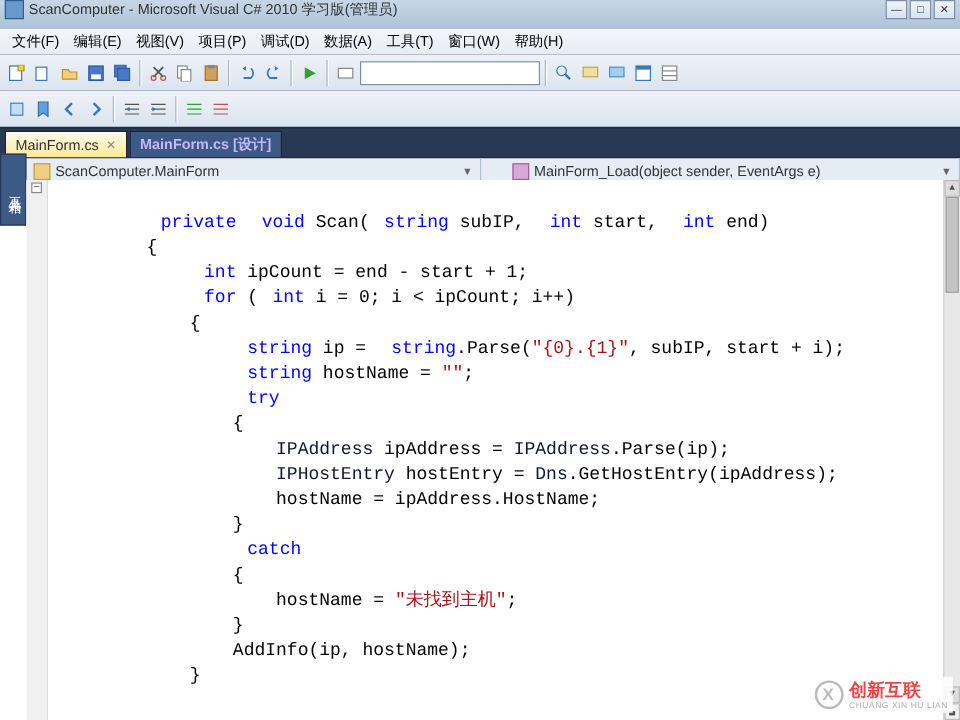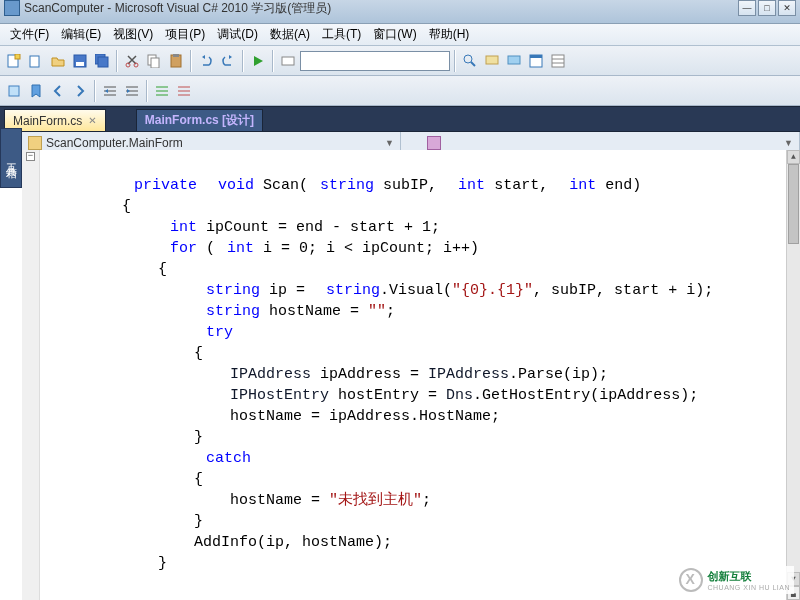--- a/index.html
+++ b/index.html
@@ -9,21 +9,21 @@
 .titlebar .title { flex: 1; color: #333; }
 .titlebar .btns { display: flex; gap: 2px; }
 .titlebar .wb { width: 18px; height: 16px; border: 1px solid #7a8fa5; background: linear-gradient(#f0f5fa,#d6e3f0); display: flex; align-items: center; justify-content: center; font-size: 9px; color: #333; }
 .menubar { height: 22px; background: linear-gradient(#f4f7fb,#e5ecf4); border-bottom: 1px solid #b0c0d0; display: flex; align-items: center; padding: 0 4px; font-size: 12px; }
 .menubar span { padding: 2px 6px; cursor: default; }
 .toolbar { height: 30px; background: linear-gradient(#eef2f7,#dbe4ee); border-bottom: 1px solid #a8b8ca; display: flex; align-items: center; padding: 0 4px; gap: 2px; }
 .toolbar .sep { width: 2px; height: 22px; border-left: 1px solid #a8b8ca; border-right: 1px solid #fff; margin: 0 2px; }
 .tbtn { width: 20px; height: 20px; border: 1px solid transparent; display: flex; align-items: center; justify-content: center; font-size: 11px; }
 .tbtn svg { width: 14px; height: 14px; }
 .combo { width: 150px; height: 20px; border: 1px solid #7a8fa5; background: #fff; }
-.tabstrip { height: 26px; background: #293955; display: flex; align-items: flex-end; padding: 0 4px; border-top: 1px solid #1a2538; border-bottom: 1px solid #1a2538; gap: 28px; }
+.tabstrip { height: 26px; background: #293955; display: flex; align-items: flex-end; padding: 0 4px; border-top: 1px solid #1a2538; border-bottom: 1px solid #1a2538; }
 .sidetab { position: absolute; left: 0; top: 128px; width: 22px; height: 60px; background: #3d5a85; color: #fff; font-size: 11px; writing-mode: vertical-rl; display: flex; align-items: center; justify-content: center; border: 1px solid #25385a; letter-spacing: 2px; }
 .tab { height: 22px; padding: 0 8px; display: flex; align-items: center; font-size: 12px; border: 1px solid #1a2538; border-bottom: none; margin-right: 2px; }
 .tab.active { background: linear-gradient(#fffbec,#ffe79a); color: #333; }
 .tab.inactive { background: #3d5a85; color: #c4b5fd; font-weight: bold; }
 .tab .close { margin-left: 6px; font-size: 10px; color: #888; }
 .navbars { height: 22px; background: #e5ecf4; border-bottom: 1px solid #b0c0d0; display: flex; margin-left: 22px; gap: 20px; }
 .navbars .nb { flex: 1; display: flex; align-items: center; padding: 0 6px; border-right: 1px solid #b0c0d0; font-size: 12px; color: #333; }
 .navbars .nb .caret { margin-left: auto; font-size: 9px; color: #666; }
 .navbars .nb .ic { width: 14px; height: 14px; margin-right: 4px; background: #f0d080; border: 1px solid #c0a050; display: inline-block; }
 .editor { position: absolute; left: 22px; right: 0; top: 150px; bottom: 0; background: #fff; font-family: "NSimSun", SimSun, "Courier New", monospace; font-size: 15px; line-height: 21px; overflow: hidden; }
@@ -233,35 +233,36 @@
 </div>
 
 <div class="navbars">
   <div class="nb">
     <span class="ic"></span>
     <span>ScanComputer.MainForm</span>
     <span class="caret">▼</span>
   </div>
   <div class="nb">
     <span class="ic" style="background:#d8a8d8;border-color:#a060a0"></span>
+    <span>MainForm_Load(object sender, EventArgs e)</span>
     <span class="caret">▼</span>
   </div>
 </div>
 
 <div class="editor">
   <div class="gutter">
     <div class="minus">−</div>
   </div>
   <div class="codewrap">
 <span>        </span><span class="kw">private</span> <span class="kw">void</span><span> Scan(</span><span class="kw">string</span><span> subIP, </span><span class="kw">int</span><span> start, </span><span class="kw">int</span><span> end)</span>
 <span>        </span><span>{</span>
 <span>            </span><span class="kw">int</span><span> ipCount = end - start + 1;</span>
 <span>            </span><span class="kw">for</span><span> (</span><span class="kw">int</span><span> i = 0; i &lt; ipCount; i++)</span>
 <span>            </span><span>{</span>
-<span>                </span><span class="kw">string</span><span> ip = </span><span class="kw">string</span><span>.Visual(</span><span class="str">"{0}.{1}"</span><span>, subIP, start + i);</span>
+<span>                </span><span class="kw">string</span><span> ip = </span><span class="kw">string</span><span>.Parse(</span><span class="str">"{0}.{1}"</span><span>, subIP, start + i);</span>
 <span>                </span><span class="kw">string</span><span> hostName = </span><span class="str">""</span><span>;</span>
 <span>                </span><span class="kw">try</span>
 <span>                </span><span>{</span>
 <span>                    </span><span class="typ">IPAddress</span><span> ipAddress = </span><span class="typ">IPAddress</span><span>.Parse(ip);</span>
 <span>                    </span><span class="typ">IPHostEntry</span><span> hostEntry = </span><span class="typ">Dns</span><span>.GetHostEntry(ipAddress);</span>
 <span>                    </span><span>hostName = ipAddress.HostName;</span>
 <span>                </span><span>}</span>
 <span>                </span><span class="kw">catch</span>
 <span>                </span><span>{</span>
 <span>                    </span><span>hostName = </span><span class="str">"未找到主机"</span><span>;</span>
@@ -273,16 +274,16 @@
     <div class="arrow">▲</div>
     <div class="thumb"></div>
     <div class="arrow" style="position:absolute;bottom:14px;left:0;right:0">▼</div>
     <div class="arrow" style="position:absolute;bottom:0;left:0;right:0;background:#f0f0f0">▃</div>
   </div>
 </div>
 
 <div class="watermark">
   <div class="wm-logo"></div>
   <div>
-    <div style="font-size:11px;color:#15803d;font-weight:bold">创新互联</div>
+    <div style="font-size:15px;color:#ef4444;font-weight:bold">创新互联</div>
     <div style="font-size:7px;color:#aaa;letter-spacing:0.5px">CHUANG XIN HU LIAN</div>
   </div>
 </div>
 
 </body></html>

